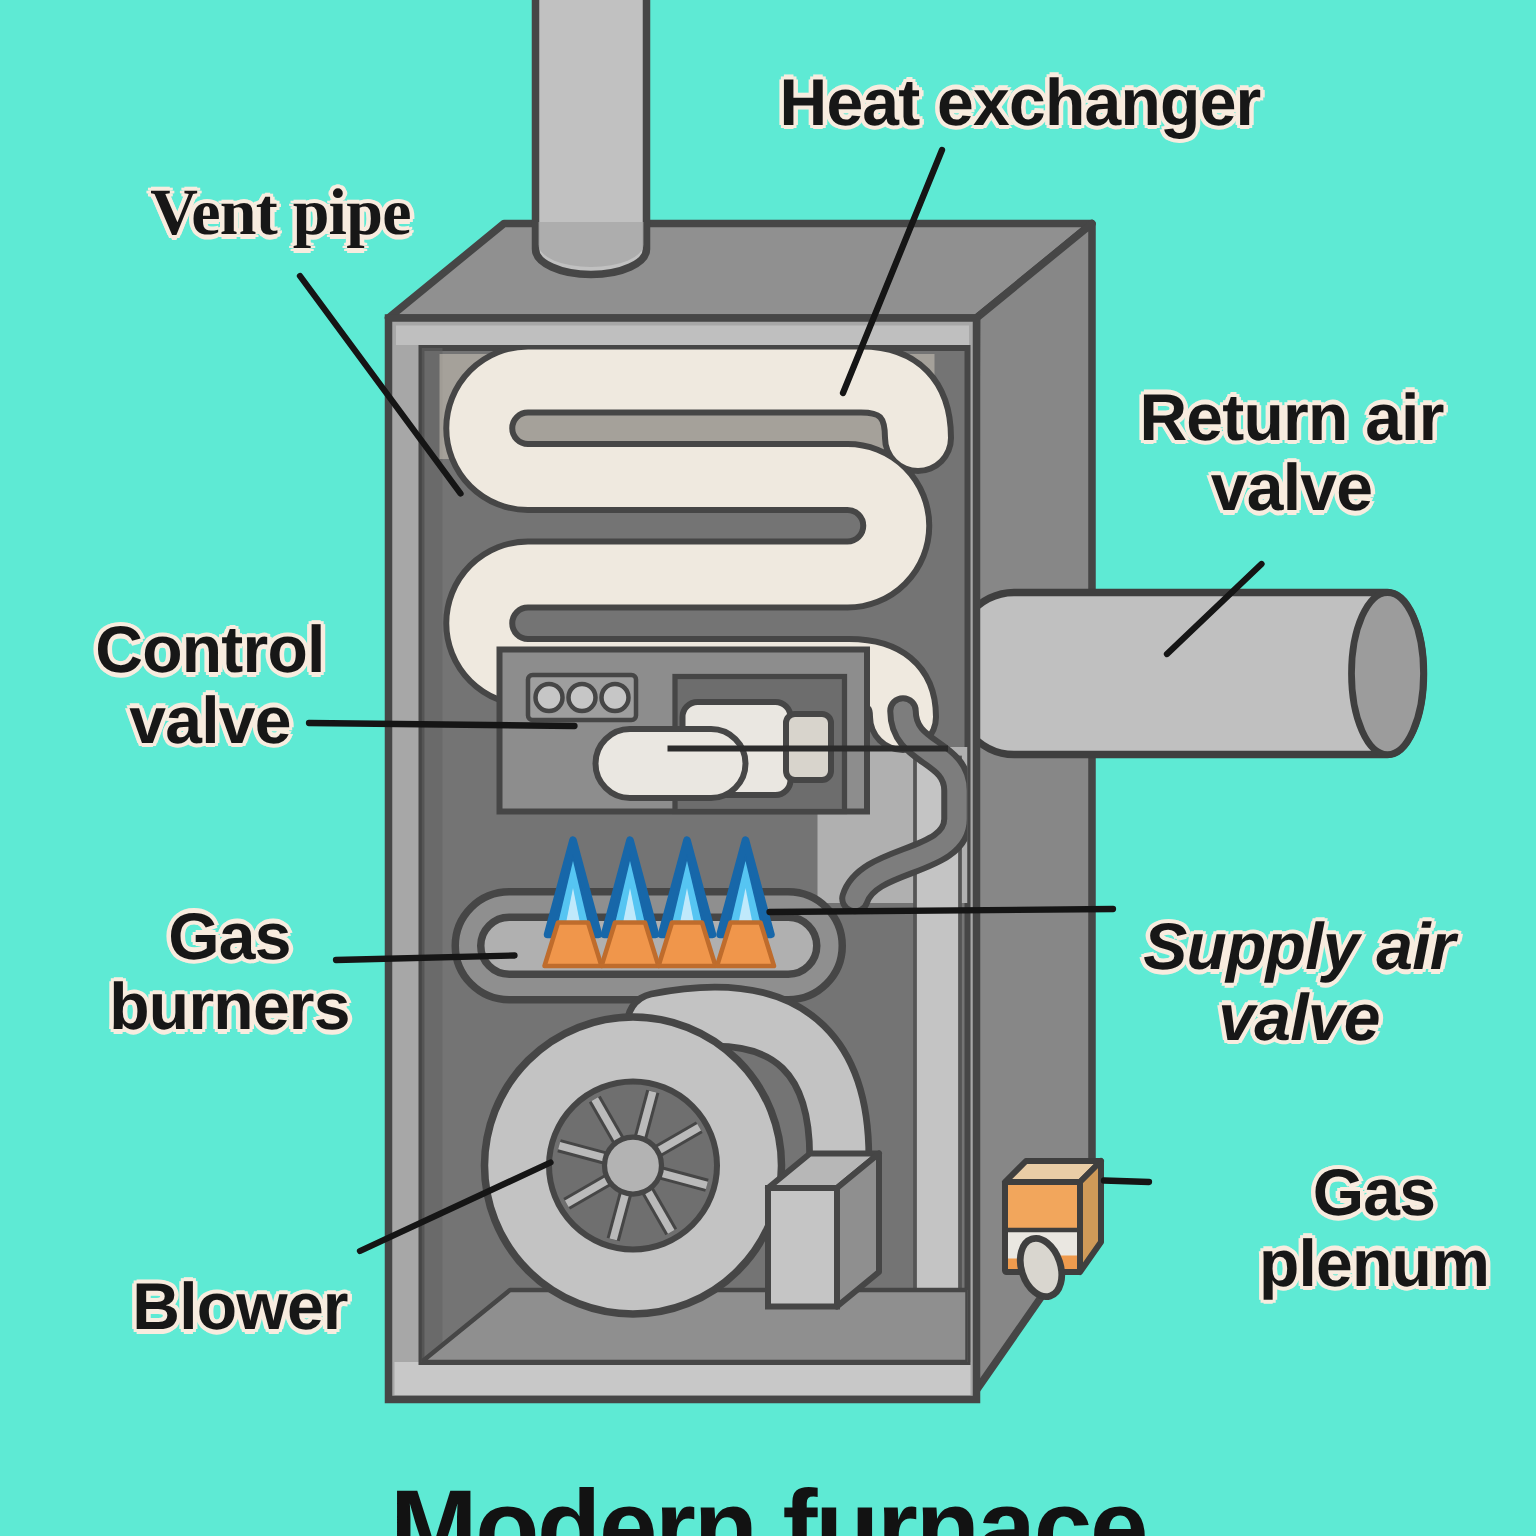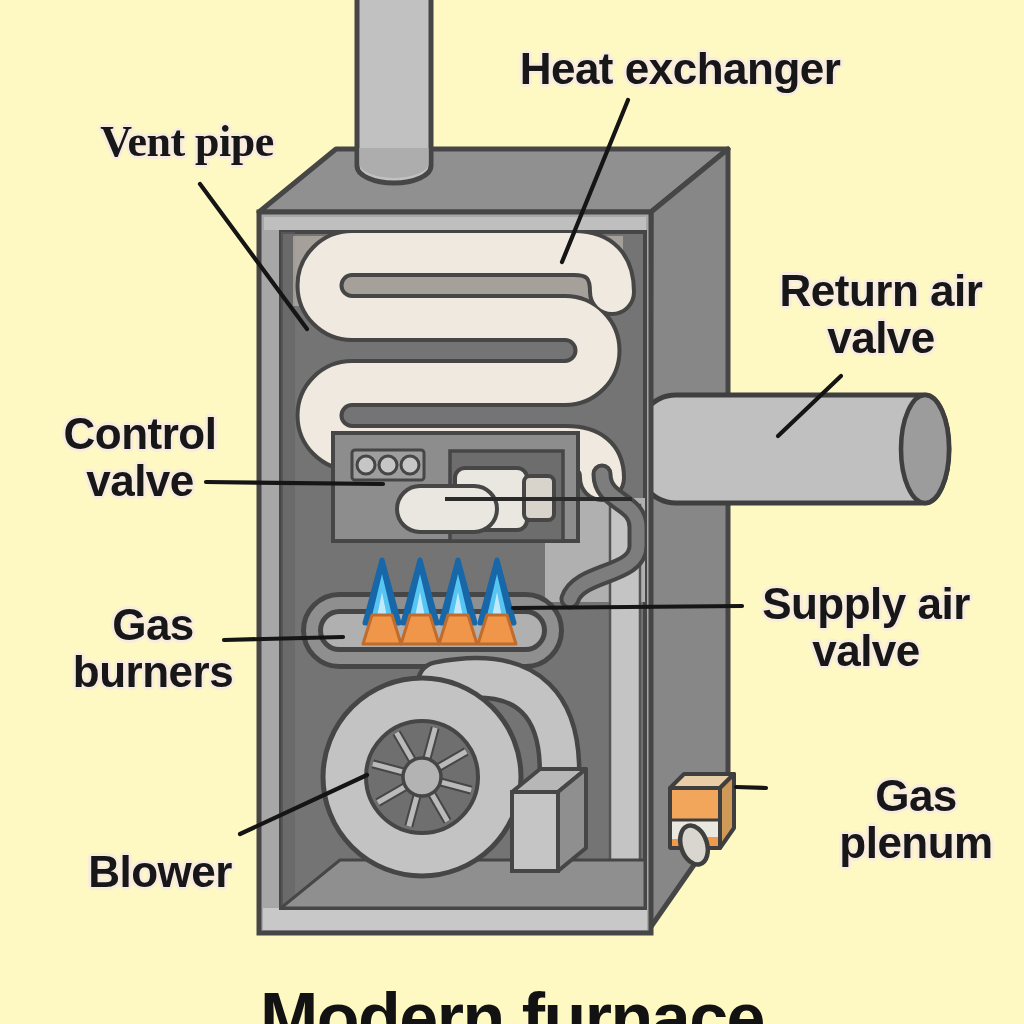--- a/index.html
+++ b/index.html
@@ -1,19 +1,19 @@
 <!DOCTYPE html>
 <html><head>
 <meta charset="utf-8">
 <style>
   html,body { margin:0; padding:0; }
   .stage {
     position:relative;
     width:1024px; height:1024px;
-    background:#fef9c3;
+    background:#5eead4;
     overflow:hidden;
     font-family:"Liberation Sans", sans-serif;
   }
   .stage svg { position:absolute; left:0; top:0; }
   .lbl {
     position:absolute;
     transform:translateX(-50%);
     font-weight:bold;
     font-size:44px;
     line-height:47px;
@@ -210,36 +210,36 @@
   </svg>
 
   <div class="lbl" style="left:680px; top:45px;">
     <span>Heat exchanger</span>
   </div>
 
   <div class="lbl" style="left:187px; top:118px;font-family:Liberation Serif, serif;">
     <span>Vent pipe</span>
   </div>
 
-  <div class="lbl" style="left:861px; top:267px;margin-left:20px;">
+  <div class="lbl" style="left:861px; top:255px;">
     <span>Return air</span>
     <span>valve</span>
   </div>
 
   <div class="lbl" style="left:140px; top:410px;">
     <span>Control</span>
     <span>valve</span>
   </div>
 
   <div class="lbl" style="left:153px; top:601px;">
     <span>Gas</span>
     <span>burners</span>
   </div>
 
-  <div class="lbl" style="left:866px; top:580px;">
+  <div class="lbl" style="left:866px; top:608px;font-style:italic;">
     <span>Supply air</span>
     <span>valve</span>
   </div>
 
   <div class="lbl" style="left:160px; top:848px;">
     <span>Blower</span>
   </div>
 
   <div class="lbl" style="left:916px; top:772px;">
     <span>Gas</span>

